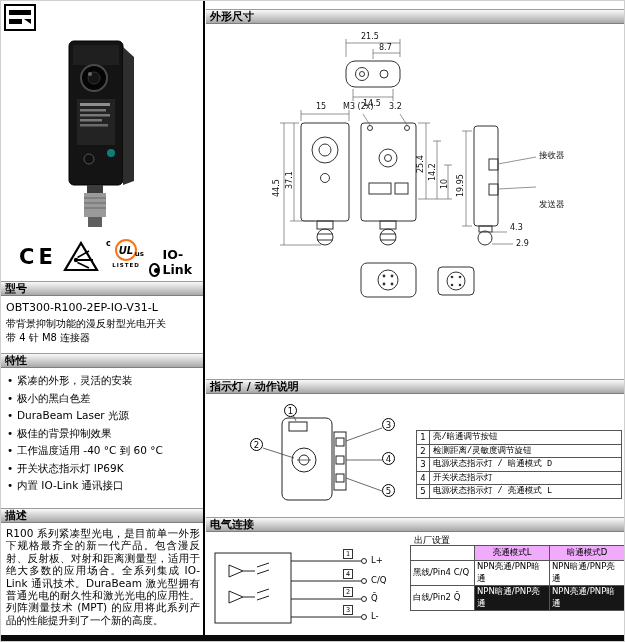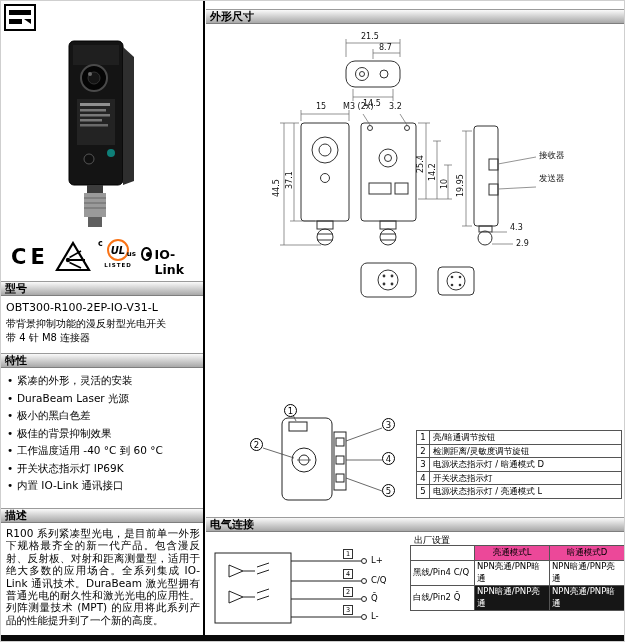--- a/index.html
+++ b/index.html
@@ -16,31 +16,31 @@
     position:absolute; height:15px; line-height:14px; font-size:11px; font-weight:bold;
     padding-left:4px; background:linear-gradient(180deg,#fafafa 0%,#cccccc 55%,#a8a8a8 100%);
     border-top:1px solid #9b9b9b; border-bottom:1px solid #7e7e7e;
   }
   .sec-h.left { left:0; width:202px; }
   .sec-h.right { left:205px; width:420px; }
 
   .logo { position:absolute; left:3px; top:3px; }
   .photo { position:absolute; left:48px; top:32px; }
 
-  .certs { position:absolute; left:4px; top:236px; width:164px; height:40px; }
+  .certs { position:absolute; left:12px; top:236px; width:164px; height:40px; }
   .ce-mark { position:absolute; left:6px; top:8px; font-size:21px; font-weight:bold; letter-spacing:4px; }
   .laser { position:absolute; left:50px; top:4px; }
   .ul-wrap { position:absolute; left:93px; top:2px; width:40px; text-align:center; font-size:8px; }
   .ul-circle { display:inline-flex; width:22px; height:22px; border:2px solid #f97316; border-radius:50%;
                align-items:center; justify-content:center; }
   .ul-circle i { font-style:italic; font-weight:bold; font-size:10px; }
   .ul-c { position:absolute; left:0; top:0; font-size:8px; font-weight:bold; }
   .ul-us { position:absolute; right:2px; bottom:10px; font-size:7px; font-weight:bold; }
   .ul-listed { font-size:5.5px; letter-spacing:1px; font-weight:bold; margin-top:1px; }
-  .io-wrap { position:absolute; left:136px; top:10px; display:flex; align-items:flex-start; gap:3px; }
+  .io-wrap { position:absolute; left:136px; top:10px; display:flex; align-items:flex-end; gap:3px; }
   .io-icon { position:relative; width:14px; height:14px; border:2px solid #000; border-radius:50%; display:inline-block; }
   .io-icon::after { content:""; position:absolute; left:2.5px; top:2.5px; width:5px; height:5px; background:#000; border-radius:50%; }
   .io-text { font-weight:bold; font-size:12.5px; }
 
   .model-num { position:absolute; left:5px; top:300px; font-size:11px; font-weight:normal; }
   .model-desc { position:absolute; left:5px; top:316px; width:195px; font-size:10px; line-height:13.5px; }
 
   .features { position:absolute; left:5px; top:371px; width:196px; font-size:10.5px; }
   .feat { position:relative; padding-left:11px; height:17.5px; line-height:17.5px; white-space:nowrap; overflow:hidden; }
   .feat::before { content:"•"; position:absolute; left:1px; top:0; }
@@ -53,34 +53,34 @@
   .dl.rot { transform:rotate(-90deg); transform-origin:0 0; }
   .dl.cjk { font-size:8.5px; }
 
   .ind-draw { position:absolute; left:243px; top:403px; width:170px; height:108px; }
   .callout { position:absolute; width:13px; height:13px; border:1px solid #000; border-radius:50%;
              font-size:8.5px; line-height:12px; text-align:center; background:#fff; }
 
   .ind-table { position:absolute; left:415px; top:430px; width:206px; font-size:8.5px; }
   .ind-row { display:flex; border:1px solid #555; margin-top:-1px; height:14.5px; line-height:13px; background:#fff; }
   .ind-num { width:13px; border-right:1px solid #555; text-align:center; flex:none; }
-  .ind-text { padding-left:3px; white-space:nowrap; overflow:hidden; }
+  .ind-text { padding-left:3px; white-space:nowrap; overflow:hidden;font-family:Liberation Mono, monospace; }
 
   .wiring { position:absolute; left:210px; top:542px; width:198px; height:90px; }
   .pin-num { position:absolute; width:10px; height:10px; border:1px solid #333; font-size:6.5px;
              line-height:8.5px; text-align:center; background:#fff; }
   .pin-label { position:absolute; font-size:8.5px; }
 
   .factory-title { position:absolute; left:413px; top:533px; font-size:9px; }
   .ft { position:absolute; left:410px; top:545px; width:215px; font-size:8.5px; }
   .ft-row { display:flex; margin-top:-1px; }
   .ft-c { border:1px solid #555; margin-left:-1px; padding:1px 2px; display:flex; align-items:center; background:#fff; }
   .ft-c.c0 { width:65px; flex:none; }
   .ft-c.c1, .ft-c.c2 { width:76px; flex:none; }
-  .ft-c.hd { background:#ec4899; justify-content:center; height:16px; }
+  .ft-c.hd { background:#f0abfc; justify-content:center; height:16px; }
   .ft-row.data .ft-c { height:26px; }
   .ft-c.dark { background:#161616; color:#fff; }
 </style>
 </head>
 <body>
 
 <div class="page">
 
   <div class="divider"></div>
 
@@ -146,22 +146,22 @@
   <div class="sec-h left" style="top:280px">型号</div>
   <div class="model-num">OBT300-R100-2EP-IO-V31-L</div>
   <div class="model-desc">
     <div>带背景抑制功能的漫反射型光电开关</div>
     <div>带 4 针 M8 连接器</div>
   </div>
 
   <div class="sec-h left" style="top:352px">特性</div>
   <div class="features">
     <div class="feat">紧凑的外形，灵活的安装</div>
+    <div class="feat">极小的黑白色差</div>
     <div class="feat">DuraBeam Laser 光源</div>
-    <div class="feat">极小的黑白色差</div>
     <div class="feat">极佳的背景抑制效果</div>
     <div class="feat">工作温度适用 -40 °C 到 60 °C</div>
     <div class="feat">开关状态指示灯 IP69K</div>
     <div class="feat">内置 IO-Link 通讯接口</div>
   </div>
 
   <div class="sec-h left" style="top:507px">描述</div>
   <div class="desc-text">R100 系列紧凑型光电，是目前单一外形下规格最齐全的新一代产品。包含漫反射、反射板、对射和距离测量型，适用于绝大多数的应用场合。全系列集成 IO-Link 通讯技术。DuraBeam 激光型拥有普通光电的耐久性和激光光电的应用性。列阵测量技术 (MPT) 的应用将此系列产品的性能提升到了一个新的高度。</div>
 
   <div class="sec-h right" style="top:8px">外形尺寸</div>
@@ -253,25 +253,26 @@
     <span class="dl" style="left:100px;top:71px">15</span>
     <span class="dl" style="left:127px;top:71px">M3 (2x)</span>
     <span class="dl" style="left:173px;top:71px">3.2</span>
     <span class="dl rot" style="left:56px;top:166px">44.5</span>
     <span class="dl rot" style="left:69px;top:158px">37.1</span>
     <span class="dl rot" style="left:200px;top:142px">25.4</span>
     <span class="dl rot" style="left:212px;top:150px">14.2</span>
     <span class="dl rot" style="left:224px;top:158px">10</span>
     <span class="dl rot" style="left:240px;top:166px">19.95</span>
     <span class="dl cjk" style="left:323px;top:119px">接收器</span>
-    <span class="dl cjk" style="left:323px;top:142px">发送器</span>
+    <span class="dl cjk" style="left:323px;top:168px">发送器</span>
     <span class="dl" style="left:294px;top:192px">4.3</span>
     <span class="dl" style="left:300px;top:208px">2.9</span>
   </div>
 
+  <div class="sec-h right" style="top:378px">指示灯 / 动作说明</div>
 
   <div class="ind-draw">
     <svg width="170" height="108" viewBox="0 0 170 108">
       <g stroke="#222" fill="#fff" stroke-width="1">
         <rect x="38" y="14" width="50" height="82" rx="6"></rect>
         <rect x="45" y="18" width="18" height="9"></rect>
         <circle cx="60" cy="56" r="12"></circle>
         <circle cx="60" cy="56" r="5"></circle>
         <rect x="90" y="28" width="12" height="58"></rect>
         <rect x="92" y="34" width="8" height="8"></rect>

